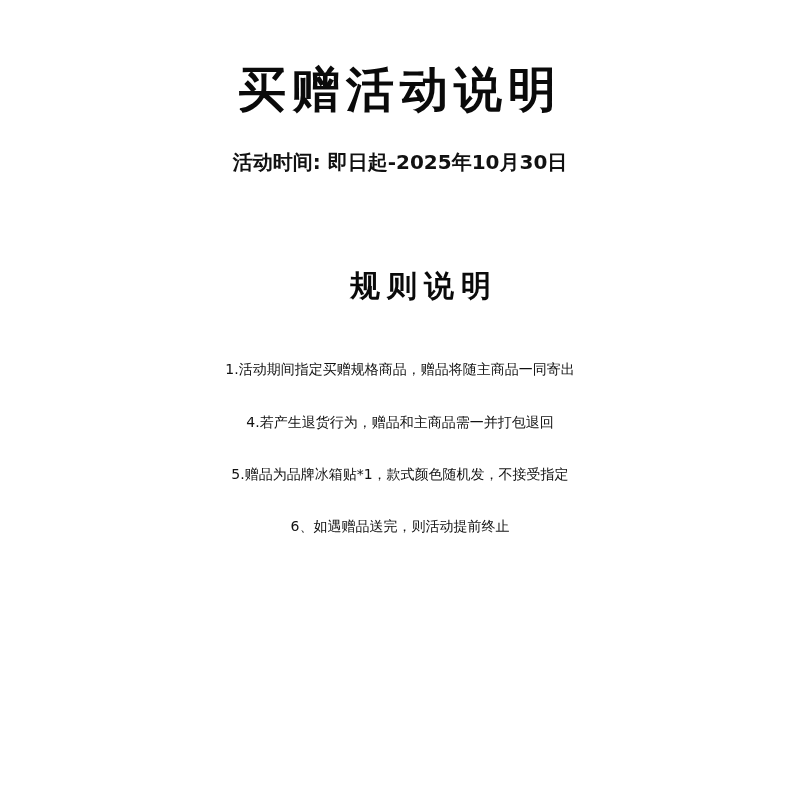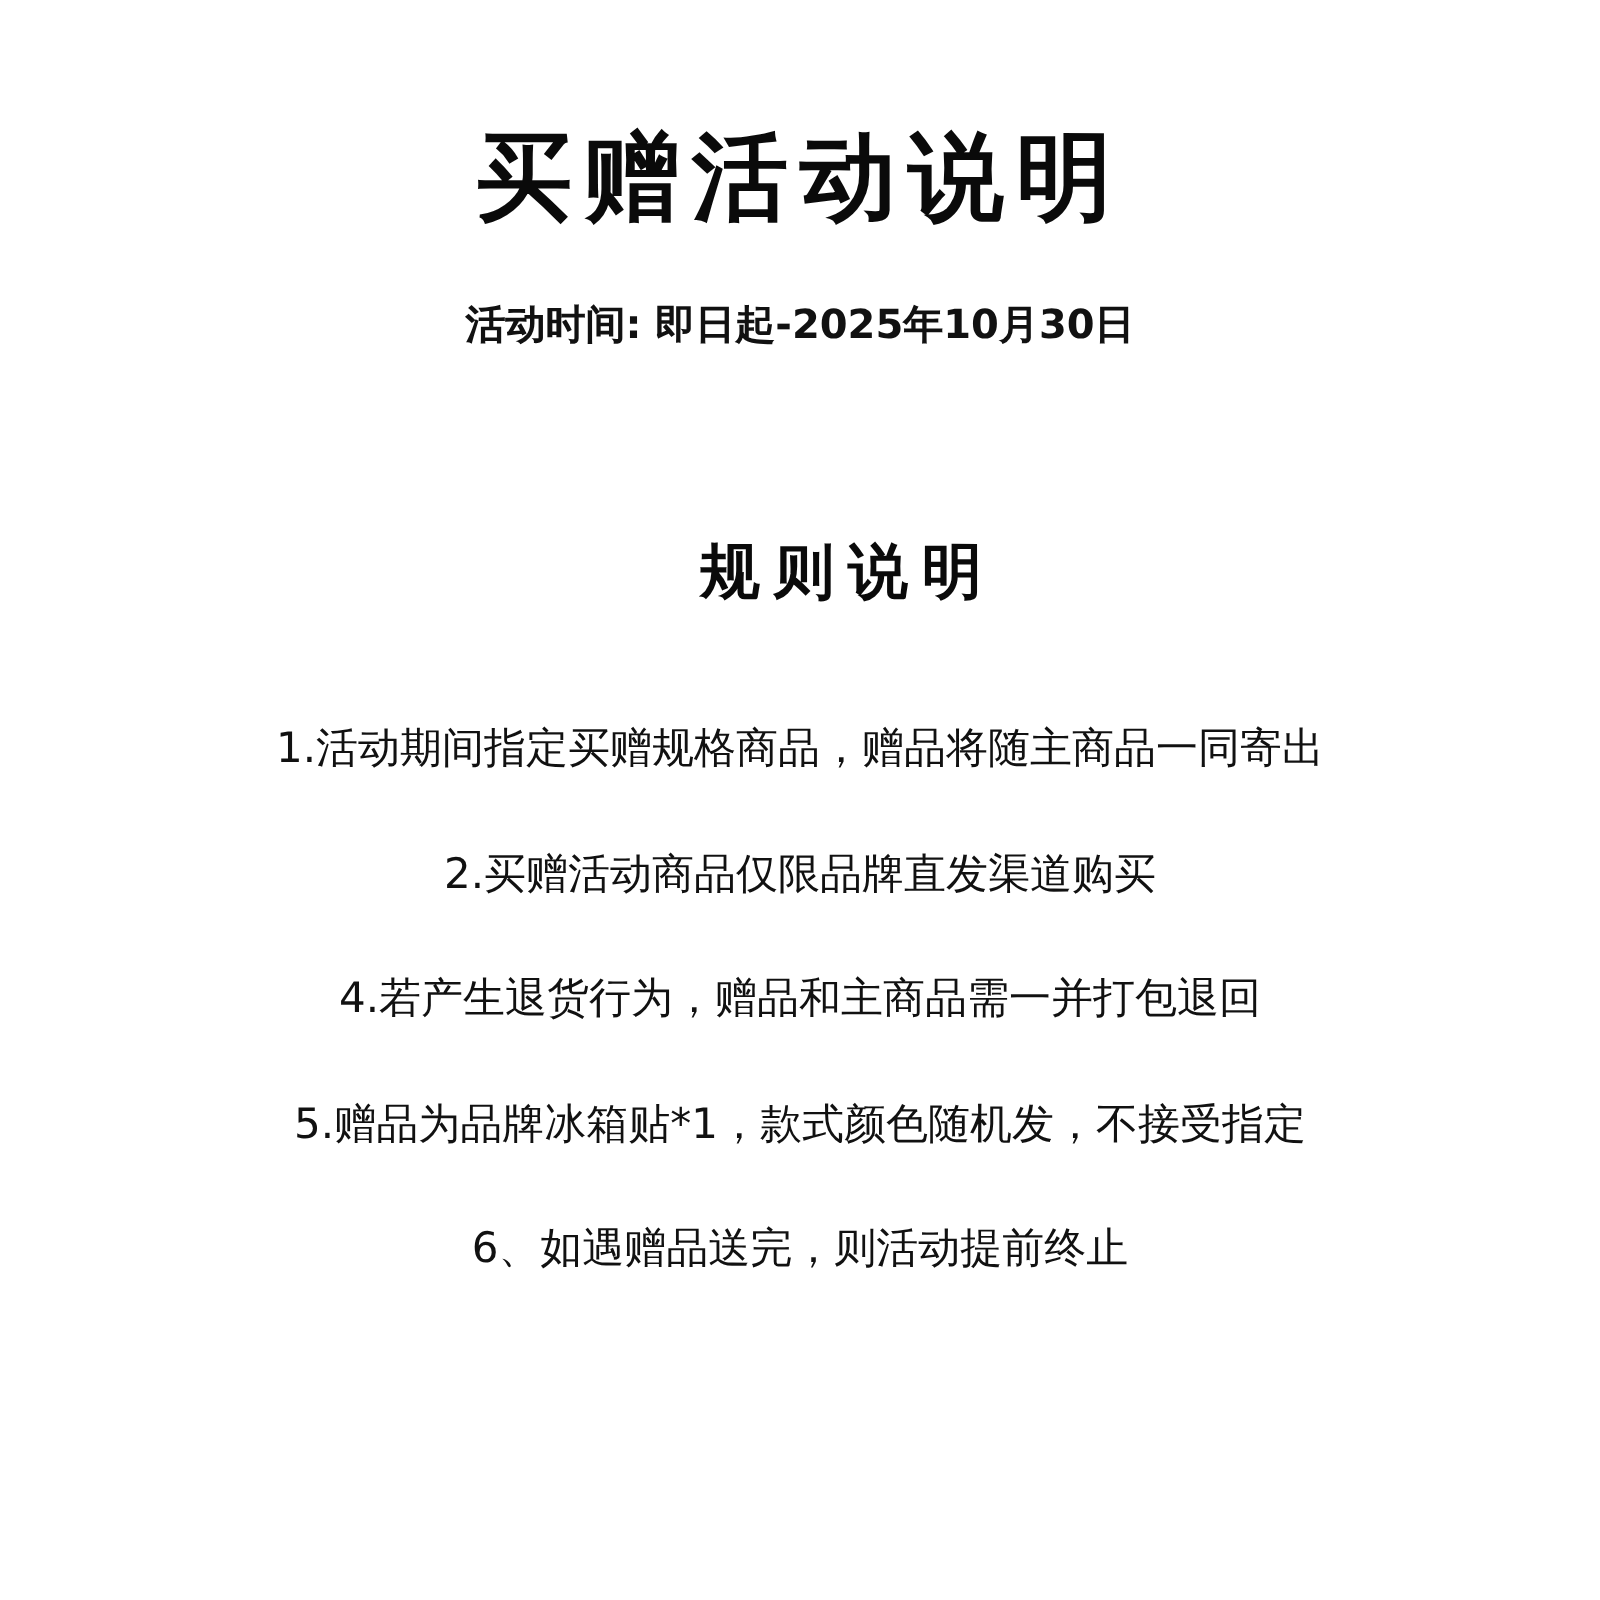--- a/index.html
+++ b/index.html
@@ -45,21 +45,21 @@
     margin-top: 90px;
     color: #0a0a0a;
     padding-left: 48px;
   }
   .rules {
     margin-top: 52px;
     padding: 0 58px;
   }
   .rule-line {
     text-align: center;
-    font-size: 21px;
+    font-size: 14px;
     line-height: 1.45;
     margin-bottom: 32px;
     color: #111111;
     white-space: nowrap;
   }
   .rule-line:last-child {
     margin-bottom: 0;
   }
 </style>
 </head>
@@ -68,19 +68,18 @@
 <div class="page">
 
   <h1 class="main-title">买赠活动说明</h1>
 
   <div class="subtitle">活动时间: 即日起-2025年10月30日</div>
 
   <h2 class="section-title">规则说明</h2>
 
   <div class="rules">
     <div class="rule-line">1.活动期间指定买赠规格商品，赠品将随主商品一同寄出</div>
-    <div class="rule-line">2.买赠活动商品仅限品牌直发渠道购买</div>
     <div class="rule-line">4.若产生退货行为，赠品和主商品需一并打包退回</div>
     <div class="rule-line">5.赠品为品牌冰箱贴*1，款式颜色随机发，不接受指定</div>
     <div class="rule-line">6、如遇赠品送完，则活动提前终止</div>
   </div>
 
 </div>
 
 </body></html>

